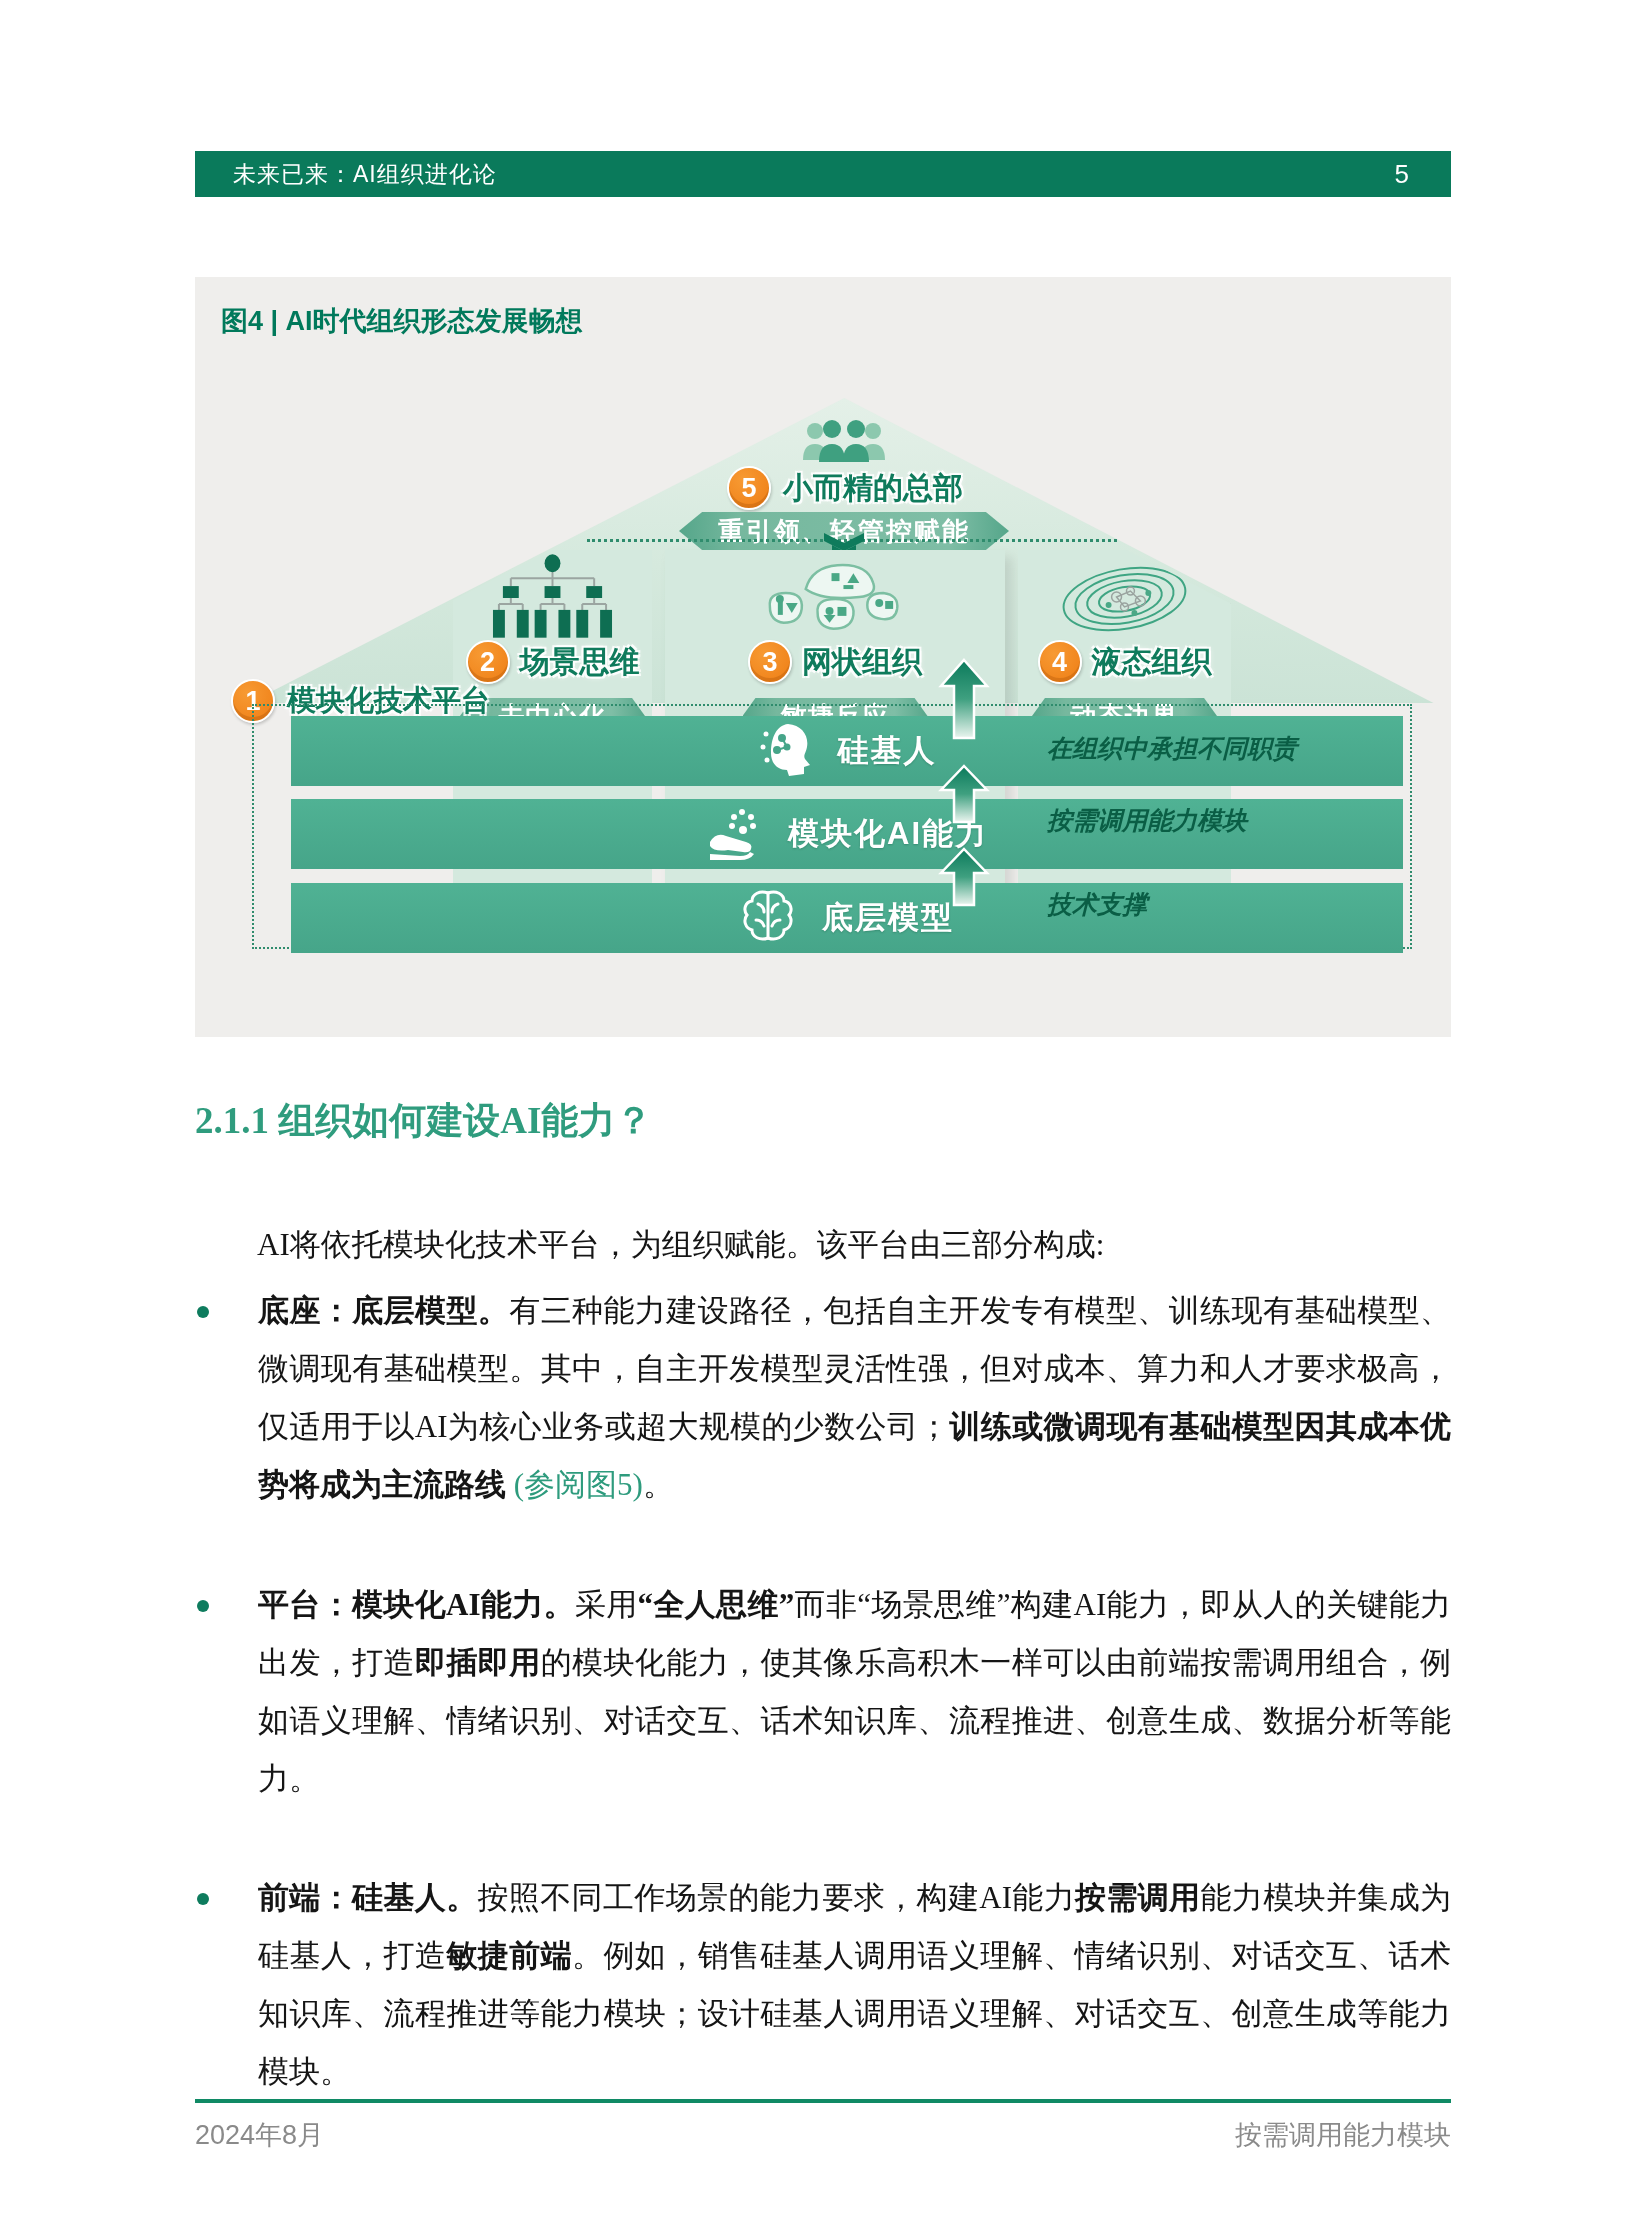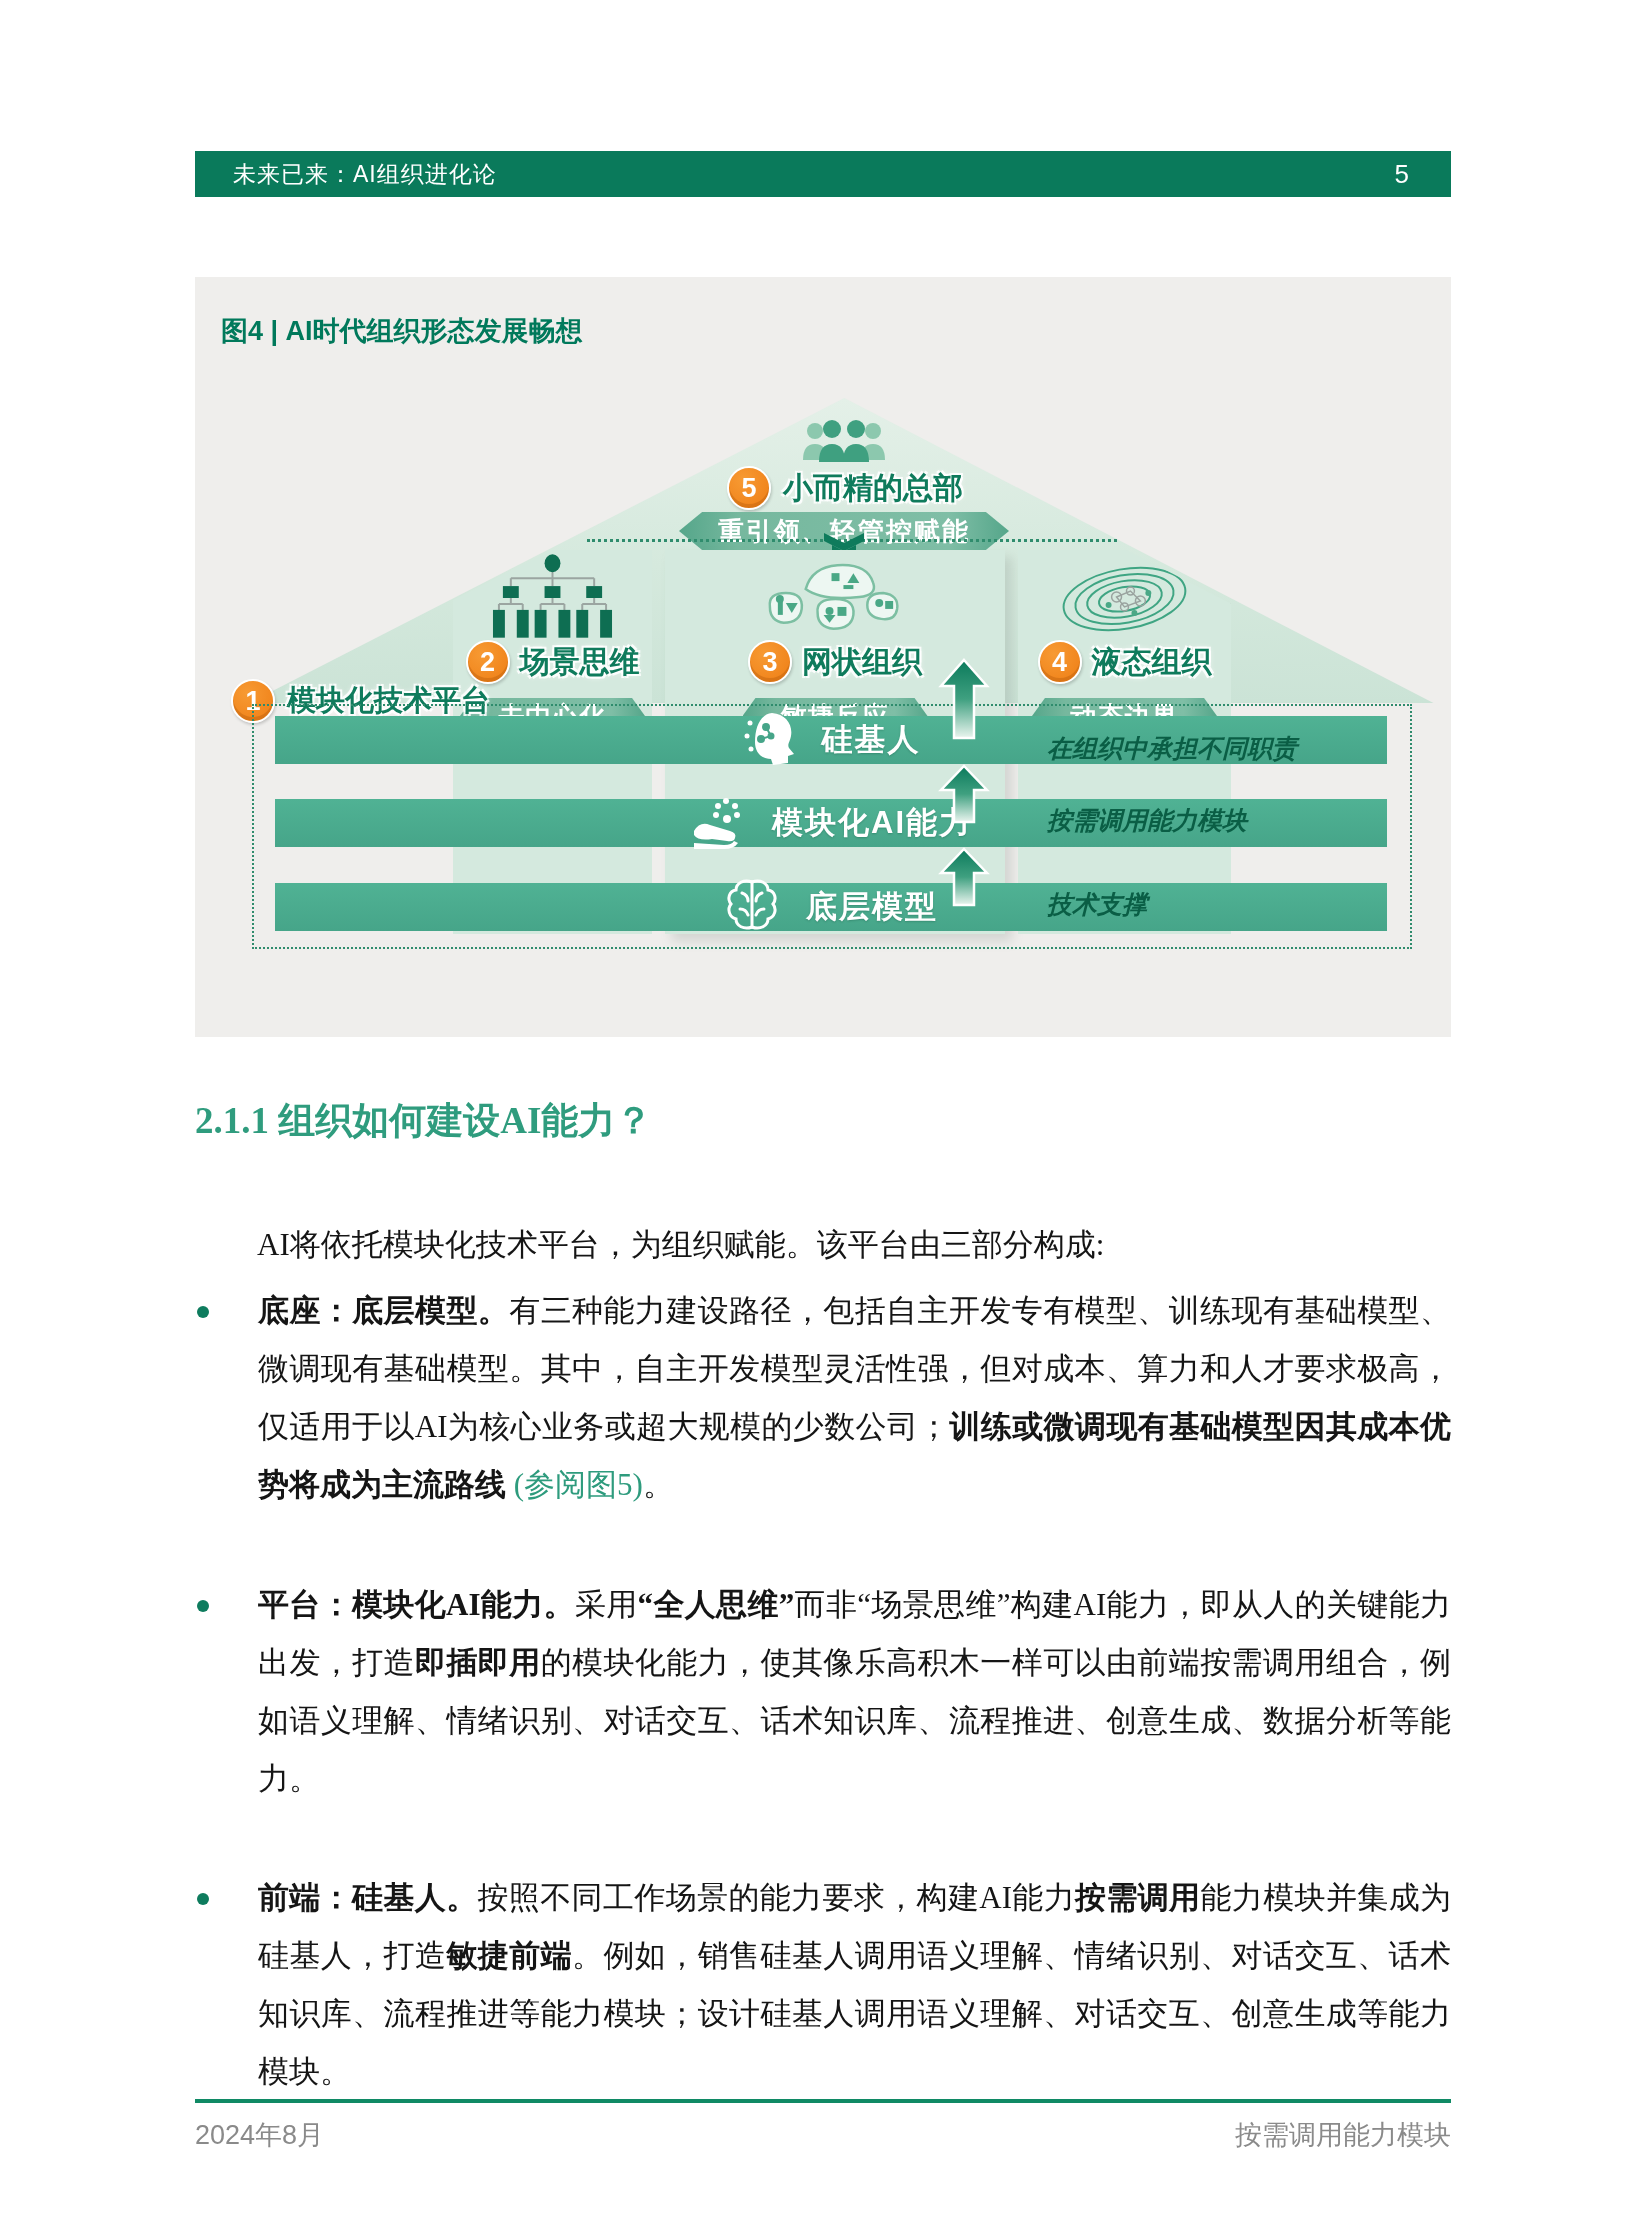--- a/index.html
+++ b/index.html
@@ -7,21 +7,21 @@
         font-family:"Liberation Sans","DejaVu Sans",sans-serif;}
 
   
   .header-bar{position:absolute;left:195px;top:151px;width:1256px;height:46px;
               background:#0A7A5B;color:#fff;display:flex;align-items:center;gap:6px;}
   .header-title{padding-left:38px;font-size:23px;letter-spacing:1px;}
   .page-number{margin-left:auto;padding-right:42px;font-size:26px;}
 
   
   .figure-box{position:absolute;left:195px;top:277px;width:1256px;height:760px;background:#EFEEEC;}
-  .figure-title{position:absolute;left:26px;top:26px;font-size:27px;font-weight:700;color:#00795B;margin-top:10px;}
+  .figure-title{position:absolute;left:26px;top:26px;font-size:27px;font-weight:700;color:#00795B;}
 
   .triangle{position:absolute;left:0;top:121px;width:1256px;height:305px;
             background:linear-gradient(180deg,#E4F0E8 0%,#D5E9DD 55%,#CBE3D6 100%);
             clip-path:polygon(51.7% 0,98.6% 100%,4.3% 100%);
             filter:drop-shadow(9px 5px 7px rgba(110,120,115,.38));}
 
   .top-group-icon{position:absolute;left:604px;top:141px;}
   .org-heading{position:absolute;display:flex;align-items:center;gap:12px;}
   .num-badge{width:44px;height:44px;border-radius:50%;flex:none;
              background:radial-gradient(circle at 35% 30%,#F79A33,#EE7D14);
@@ -48,21 +48,21 @@
   .panel-net{left:470px;width:340px;}
   .panel-liquid{left:823px;width:213px;clip-path:polygon(0 0,51% 0,100% 14%,100% 100%,0 100%);}
   .panel-icon{height:82px;margin-top:6px;display:flex;align-items:center;justify-content:center;}
   .panel-heading{display:flex;align-items:center;gap:10px;margin-top:2px;}
   .panel-banner{width:185px;height:36px;font-size:26px;margin-top:14px;letter-spacing:1px;}
 
   .platform-heading{left:36px;top:402px;}
   .platform-title{font-size:29px;}
   .platform-box{position:absolute;left:57px;top:427px;width:1160px;height:245px;border:2px dotted #2F8C6D;box-sizing:border-box;}
 
-  .layer-bar{position:absolute;left:80px;width:1112px;height:48px;
+  .layer-bar{position:absolute;left:96px;width:1112px;height:70px;
              background:linear-gradient(180deg,#50B294,#46A589);
              display:flex;align-items:center;justify-content:center;gap:26px;}
   .layer-label{color:#fff;font-size:31px;font-weight:700;letter-spacing:2px;text-shadow:0 1px 2px rgba(0,60,40,.25);}
   .bar-1{top:439px;} .bar-2{top:522px;text-align:right;} .bar-3{top:606px;}
 
   .up-arrow{position:absolute;left:742px;z-index:6;}
   .arrow-1{top:381px;} .arrow-2{top:487px;} .arrow-3{top:570px;}
 
   .annotation{position:absolute;left:852px;z-index:7;font-size:25px;font-style:italic;font-weight:600;
               color:#0A5E45;white-space:nowrap;}

